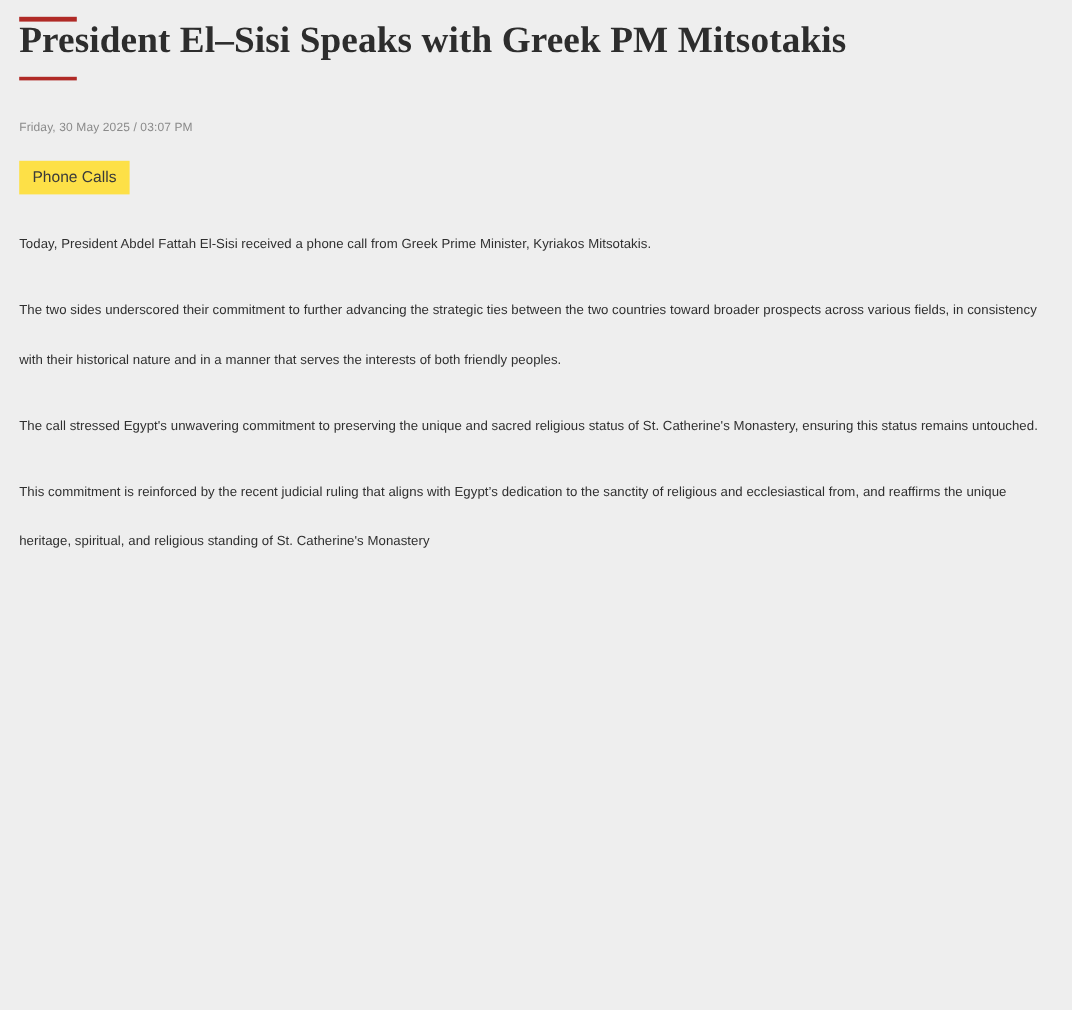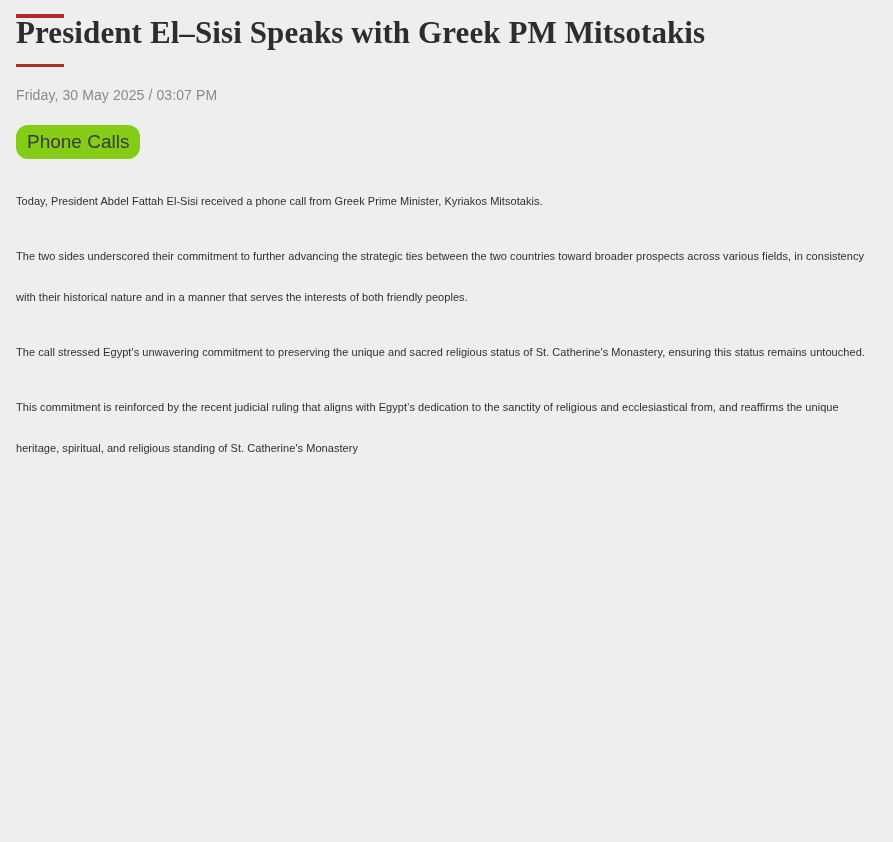--- a/index.html
+++ b/index.html
@@ -36,35 +36,35 @@
     margin: 14px 0 0 0;
     letter-spacing: 0.1px;
   }
   .title-underline {
     width: 48px;
     height: 3px;
     background: #b02a26;
     margin-top: 12px;
   }
   .meta {
-    font-size: 14px;
+    font-size: 10px;
     color: #8a8a8a;
-    margin-top: 20px;
+    margin-top: 34px;
     letter-spacing: 0.1px;
   }
   .tags {
     margin-top: 22px;
   }
   .tag {
     display: inline-block;
-    background: #84cc16;
+    background: #fde047;
     color: #3a3a3a;
-    border-radius: 12px;
+    border-radius: 0;
     padding: 7px 11px 8px 11px;
-    font-size: 19px;
+    font-size: 13px;
     line-height: 1;
   }
   .body {
     margin-top: 22px;
   }
   .body p {
     font-size: 11px;
     line-height: 41px;
     color: #2f2f2f;
     margin: 0 0 14px 0;

